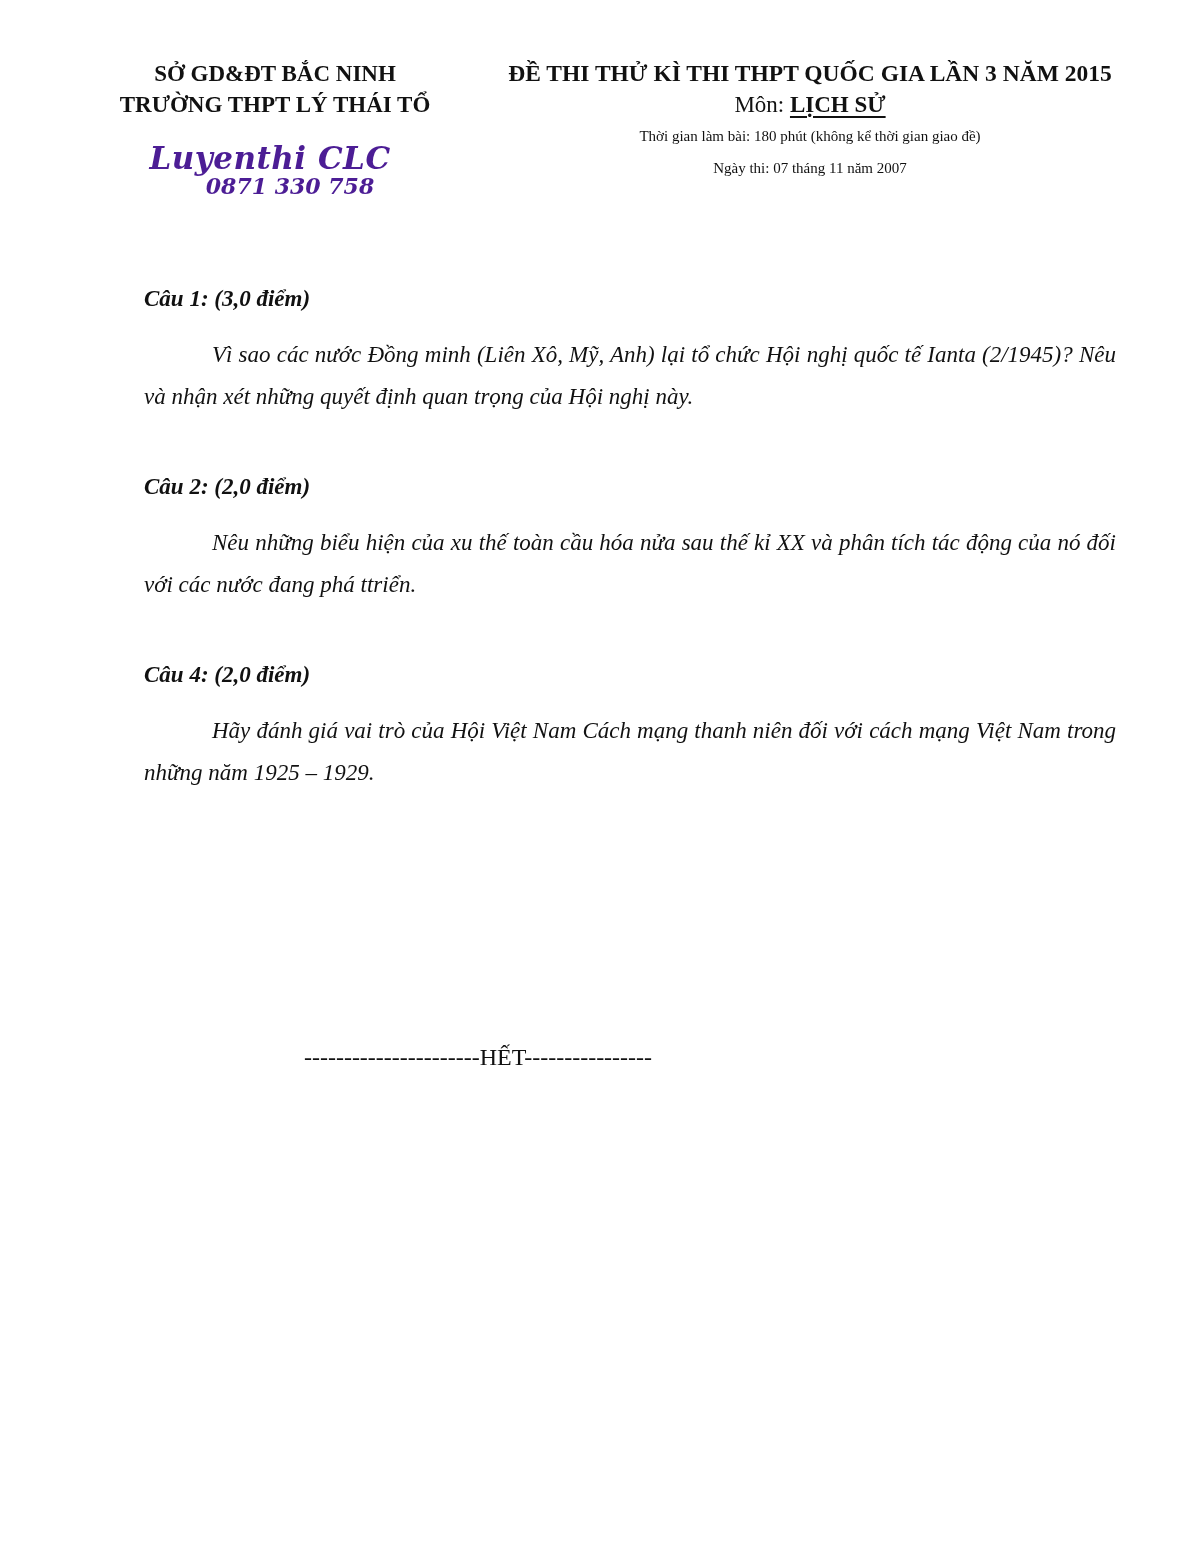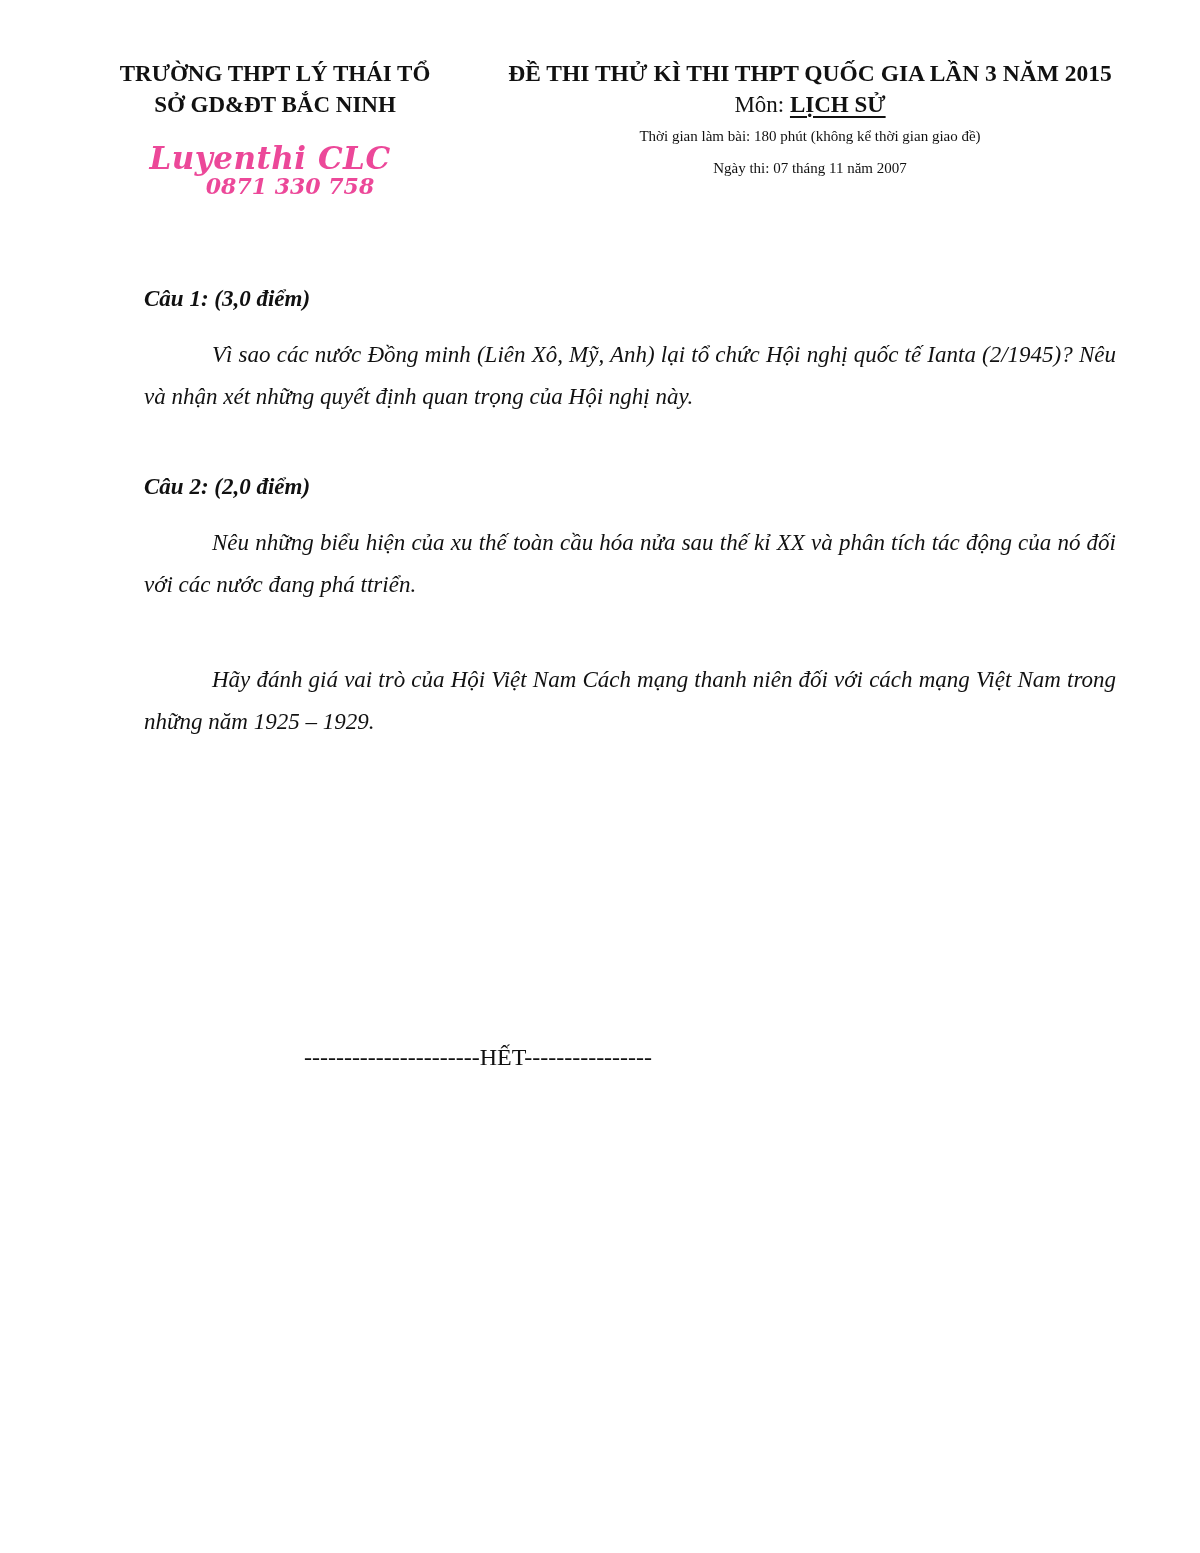--- a/index.html
+++ b/index.html
@@ -81,25 +81,25 @@
     text-align: center;
     font-size: 24px;
   }
 </style>
 </head>
 <body>
 
 <div class="page">
 
   <div class="org-block">
+    <div>SỞ GD&amp;ĐT BẮC NINH</div>
     <div>TRƯỜNG THPT LÝ THÁI TỔ</div>
-    <div>SỞ GD&amp;ĐT BẮC NINH</div>
   </div>
 
-  <div class="logo-block" style="color: #ec4899;">
+  <div class="logo-block" style="color: #4c1d95;">
     <div class="logo-name">Luyenthi CLC</div>
     <div class="logo-phone">0871 330 758</div>
   </div>
 
   <div class="exam-block">
     <div class="exam-title">ĐỀ THI THỬ KÌ THI THPT QUỐC GIA LẦN 3 NĂM 2015</div>
     <div class="exam-subject"><span>Môn: </span><span class="subject-name">LỊCH SỬ</span></div>
     <div class="exam-duration">Thời gian làm bài: 180 phút (không kể thời gian giao đề)</div>
     <div class="exam-date">Ngày thi: 07 tháng 11 năm 2007</div>
   </div>
@@ -111,20 +111,21 @@
       <div class="q-text">Vì sao các nước Đồng minh (Liên Xô, Mỹ, Anh) lại tổ chức Hội nghị quốc tế Ianta (2/1945)? Nêu và nhận xét những quyết định quan trọng của Hội nghị này.</div>
     </div>
 
     <div class="question">
       <div class="q-heading">Câu 2: (2,0 điểm)</div>
       <div class="q-text">Nêu những biểu hiện của xu thế toàn cầu hóa nửa sau thế kỉ XX và phân tích tác động của nó đối với các nước đang phá ttriển.</div>
     </div>
 
 
     <div class="question">
+      <div class="q-heading">Câu 4: (2,0 điểm)</div>
       <div class="q-text">Hãy đánh giá vai trò của Hội Việt Nam Cách mạng thanh niên đối với cách mạng Việt Nam trong những năm 1925 – 1929.</div>
     </div>
 
   </div>
 
   <div class="footer-line">----------------------HẾT----------------</div>
 
 </div>
 
 </body></html>

